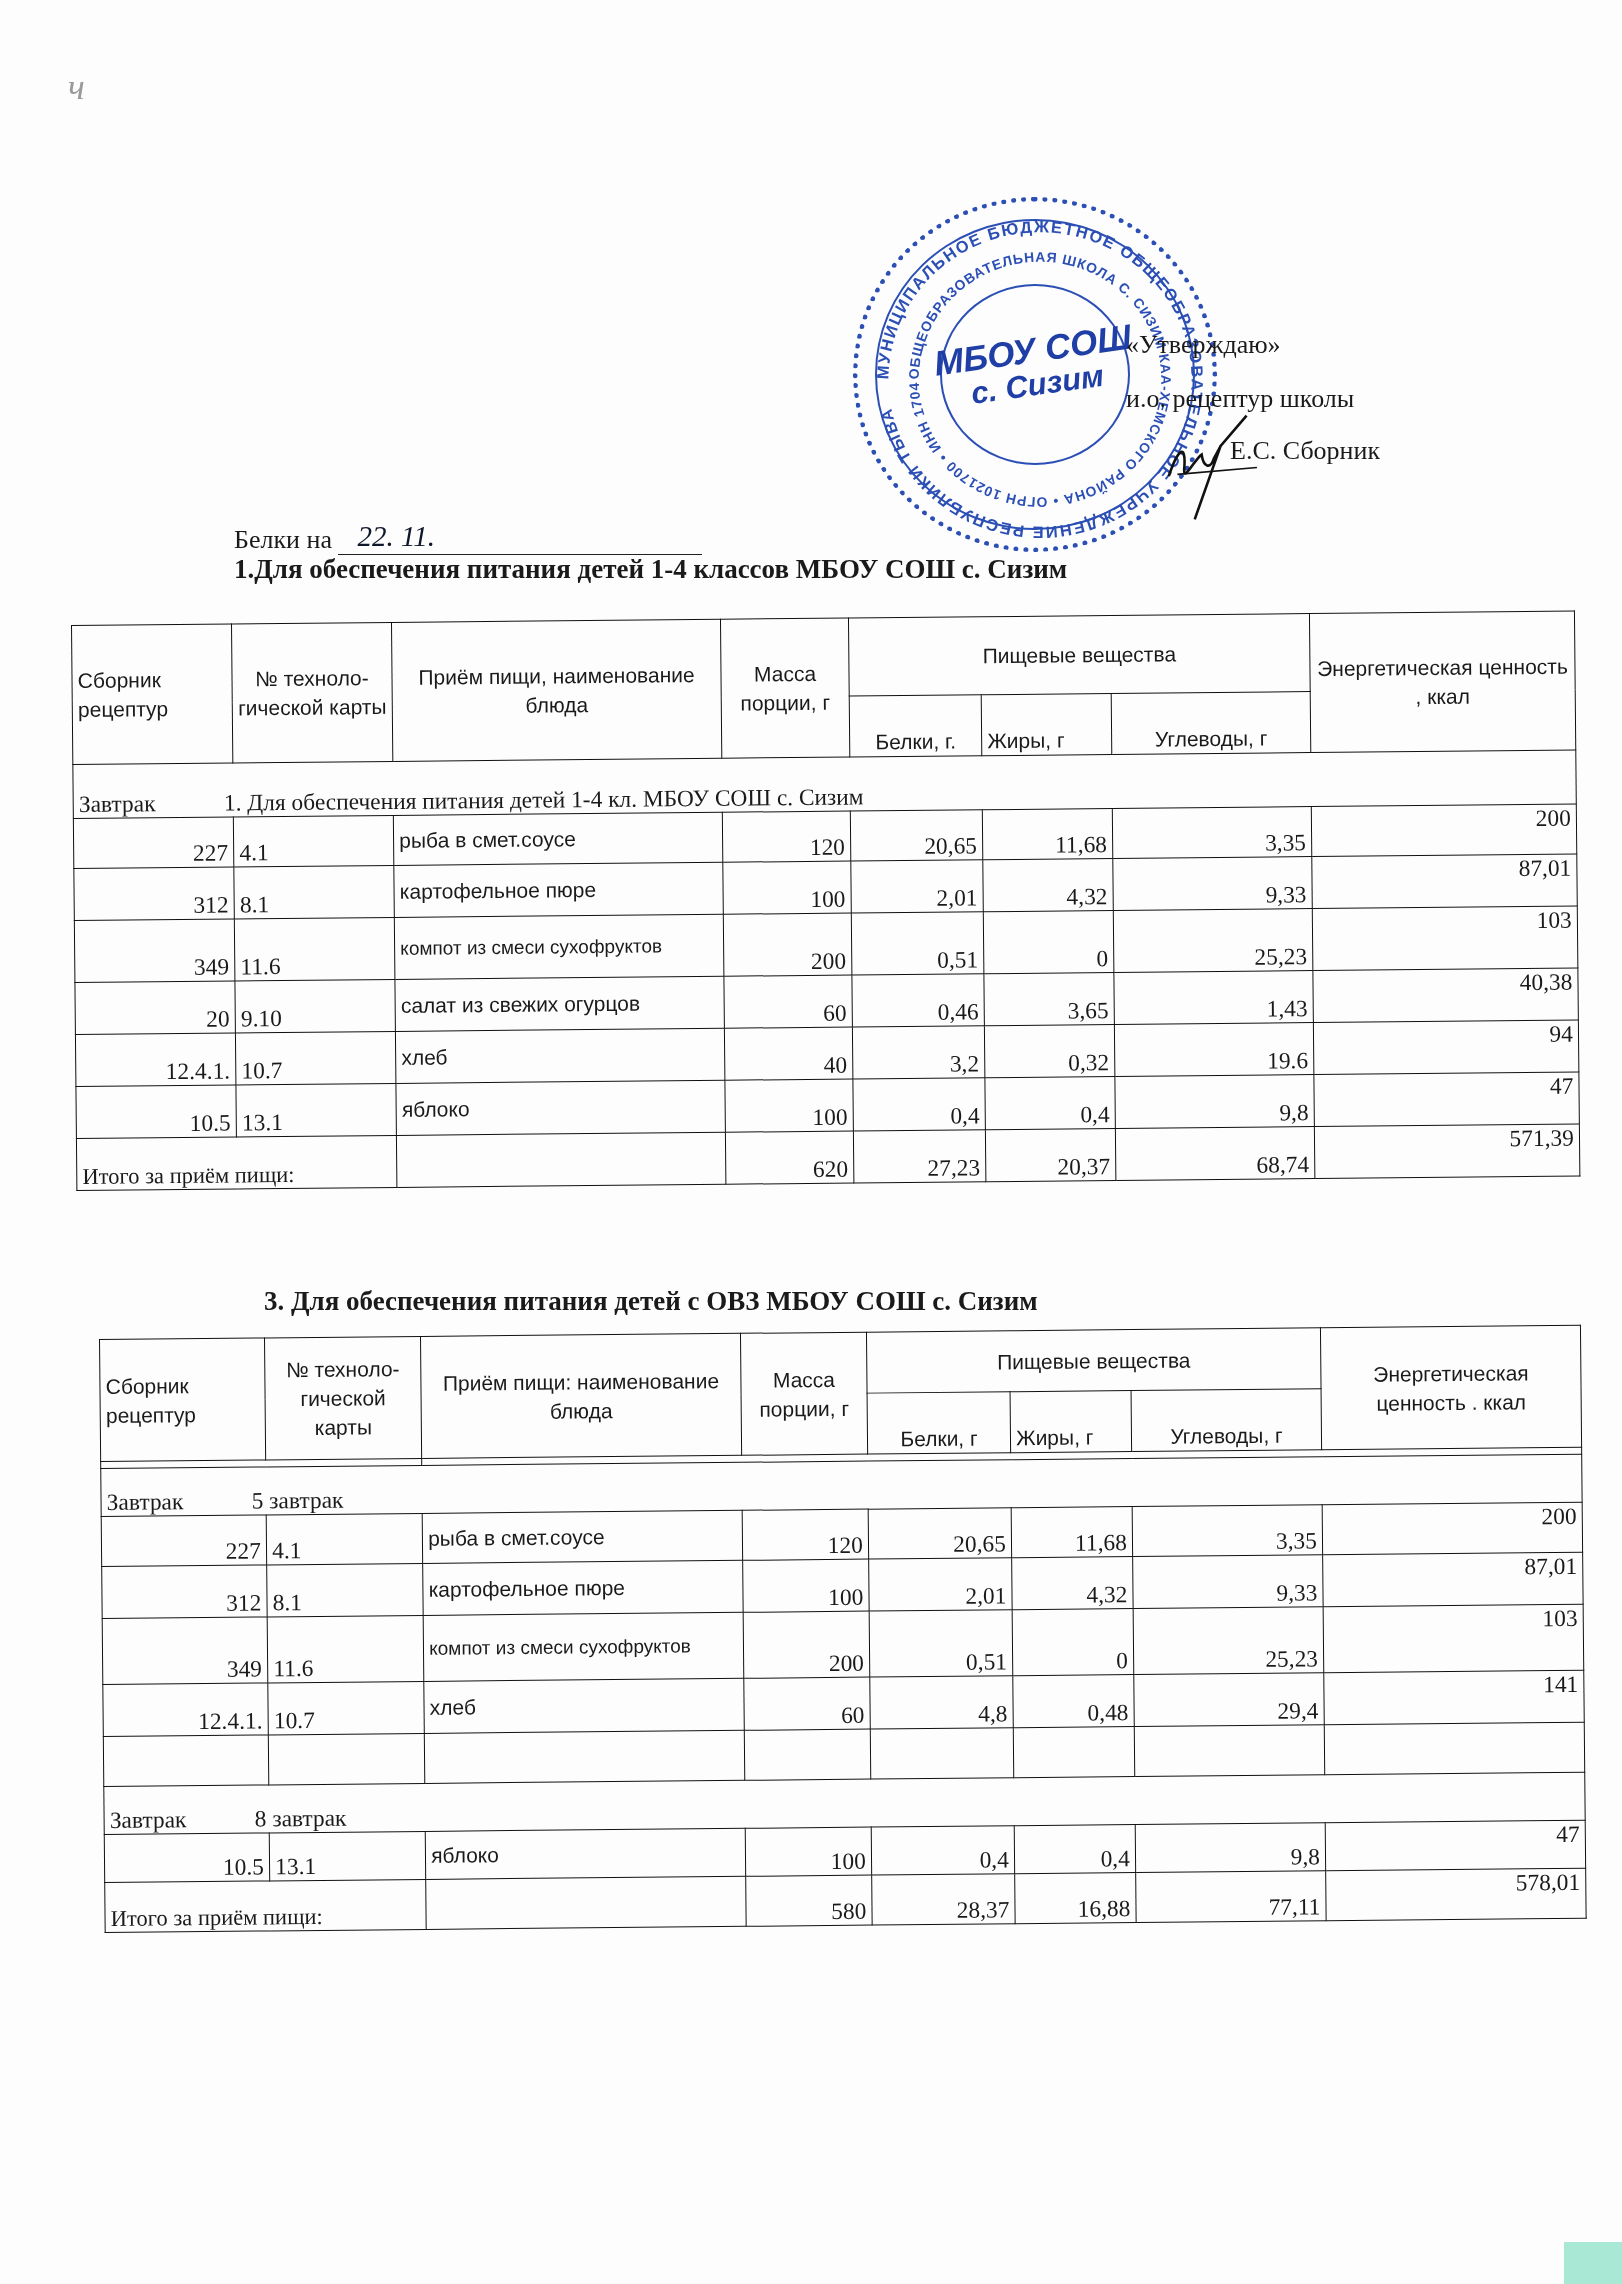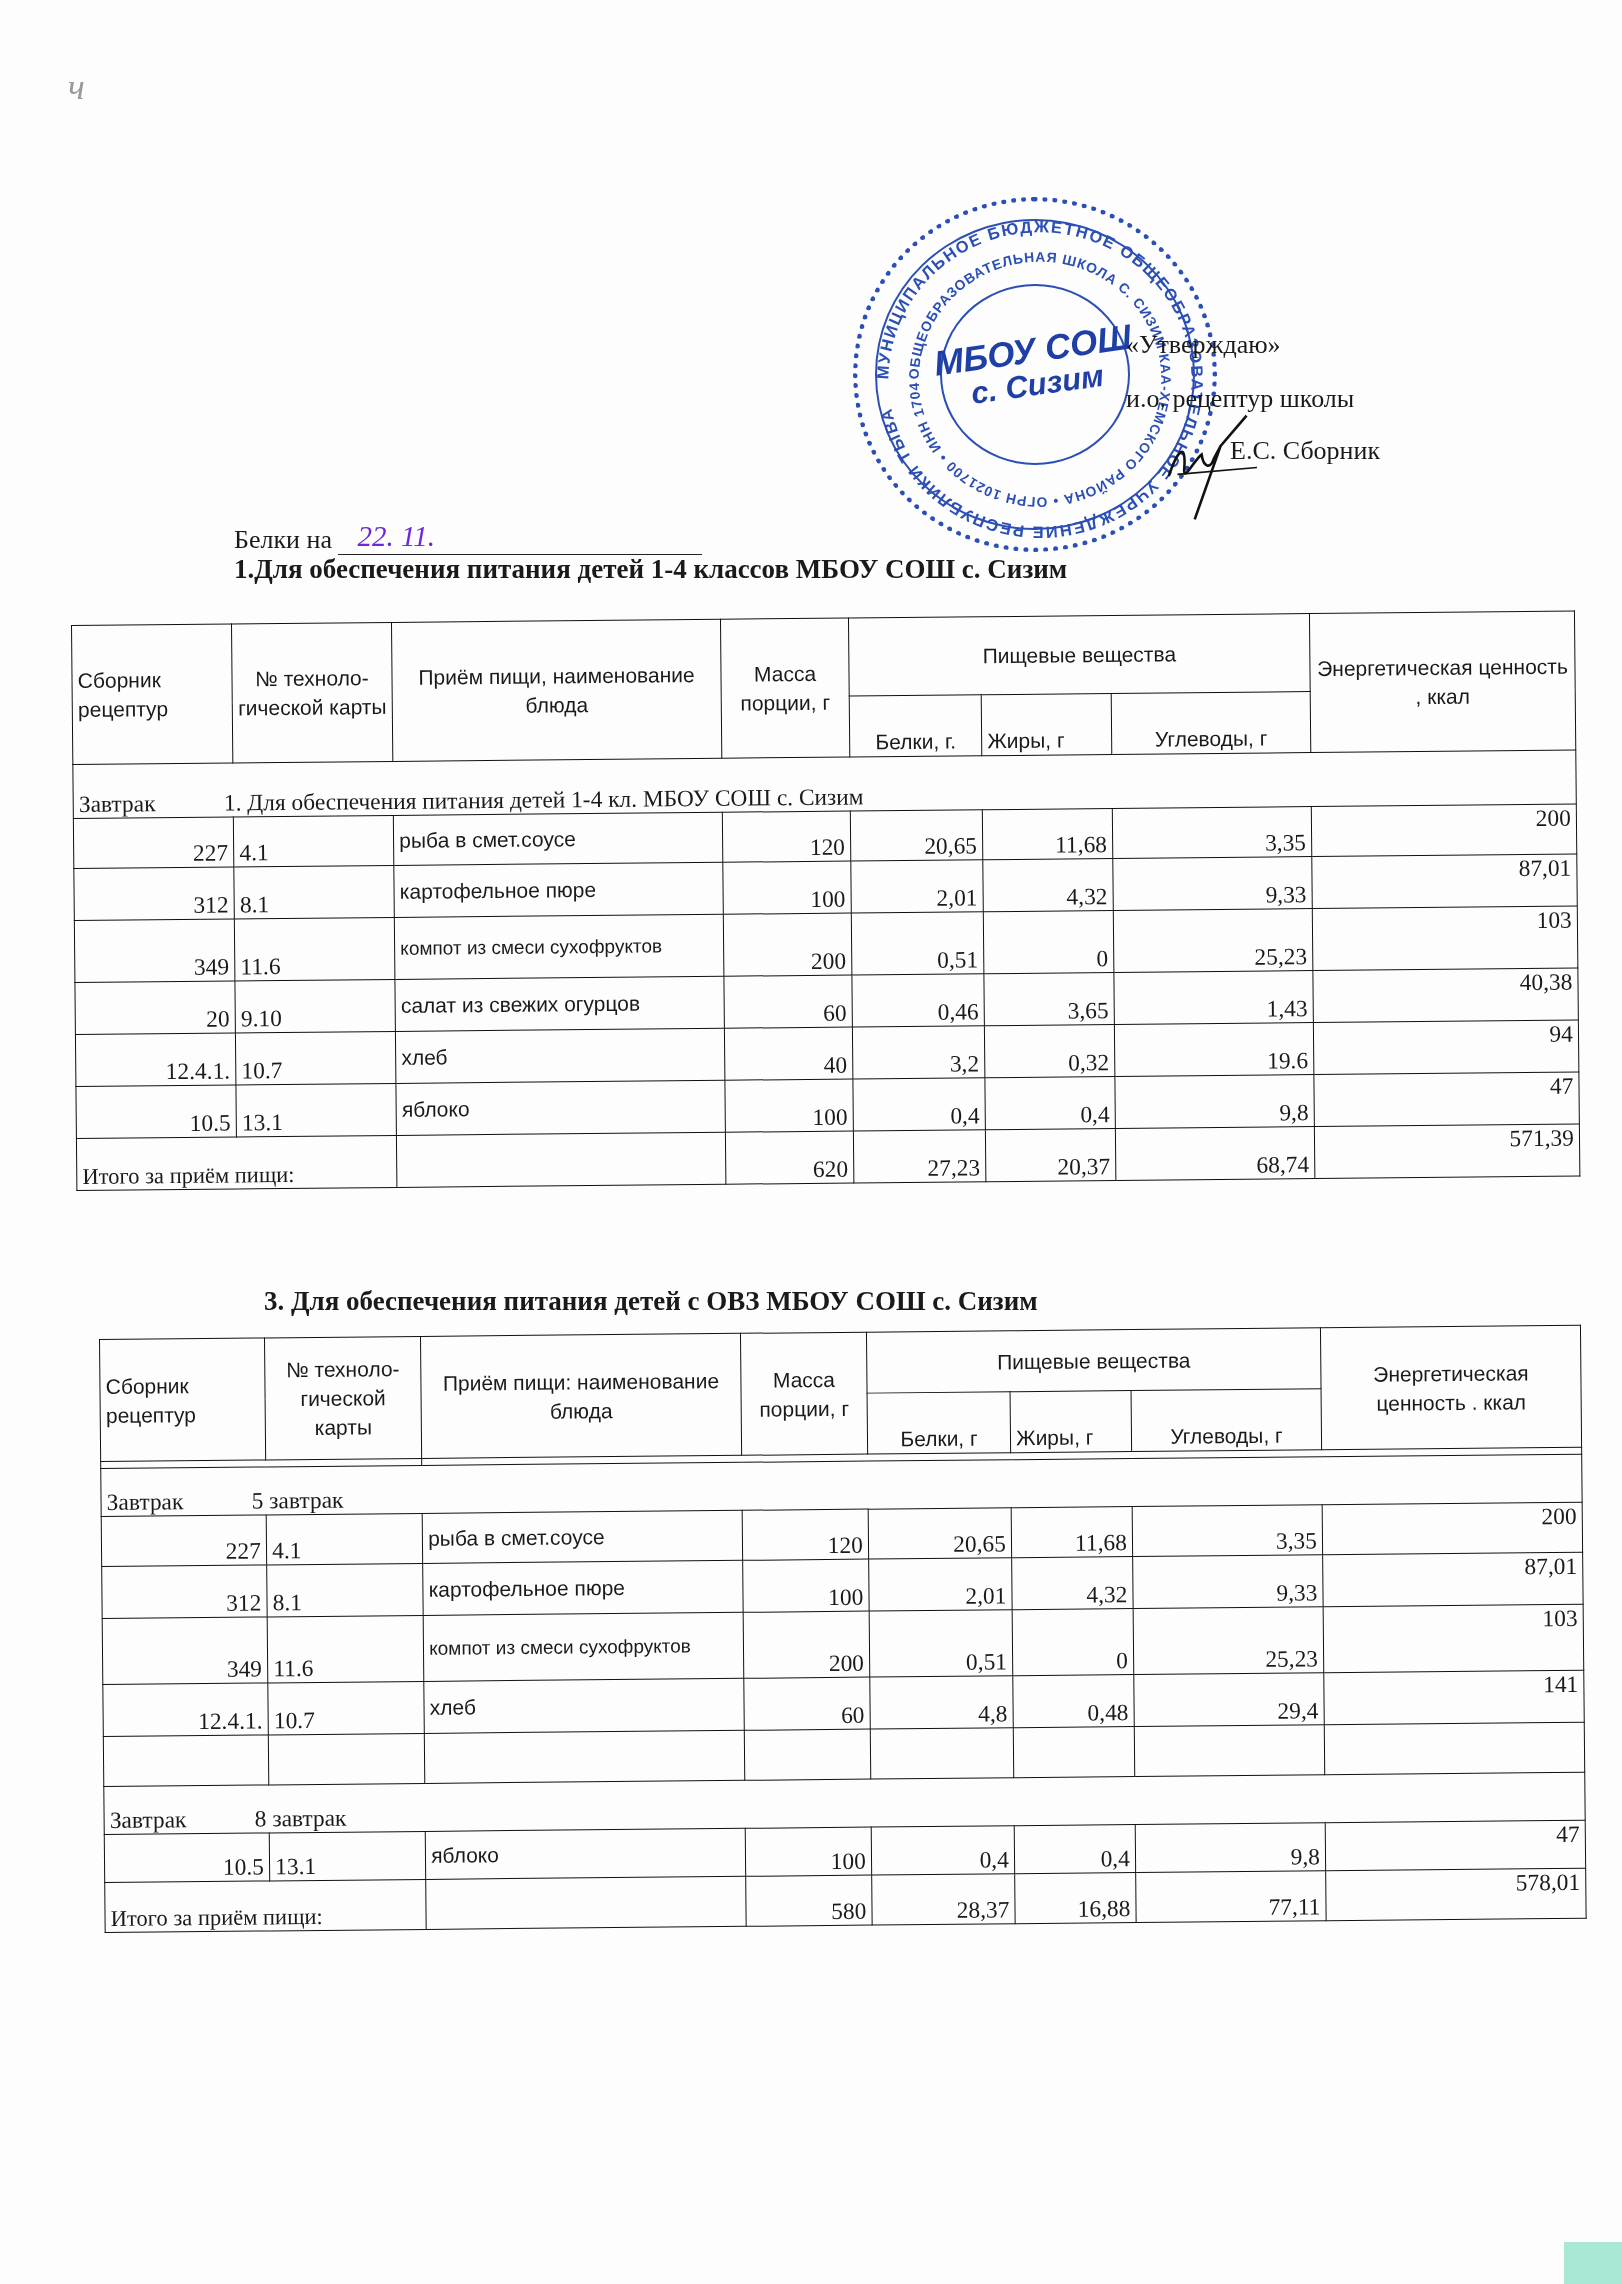--- a/index.html
+++ b/index.html
@@ -37,21 +37,21 @@
   .approve div { position: absolute; white-space: nowrap; }
   .approve .a1 { left: 0; top: 0; text-align: center; }
   .approve .a2 { left: 0; top: 54px; }
   .approve .a3 { left: 104px; top: 106px; }
   .signature { position: absolute; left: 1160px; top: 407px; }
 
   .menu-date-row { position: absolute; left: 234px; top: 519px; font-size: 26px; }
   .menu-date-row .lbl { vertical-align: bottom; }
   .menu-date-row .val {
     display: inline-block; width: 364px; border-bottom: 1.7px solid #222;
-    font-family: "Liberation Serif", serif; font-style: italic; color: #6d28d9; font-size: 29px;
+    font-family: "Liberation Serif", serif; font-style: italic; color: #0f172a; font-size: 29px;
     padding-left: 19px; box-sizing: border-box; vertical-align: bottom; line-height: 35px;
   }
 
   .section-title { position: absolute; font-weight: bold; font-size: 27px; white-space: nowrap; }
   .st1 { left: 234px; top: 554px; font-family: Liberation Serif, serif; }
   .st2 { left: 264px; top: 1286px; }
 
   table.menu {
     position: absolute; border-collapse: collapse; font-family: "Liberation Sans", sans-serif;
     font-size: 21px; table-layout: fixed;

